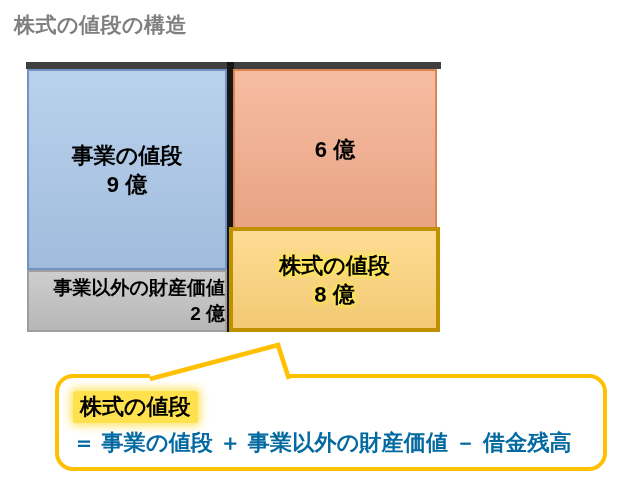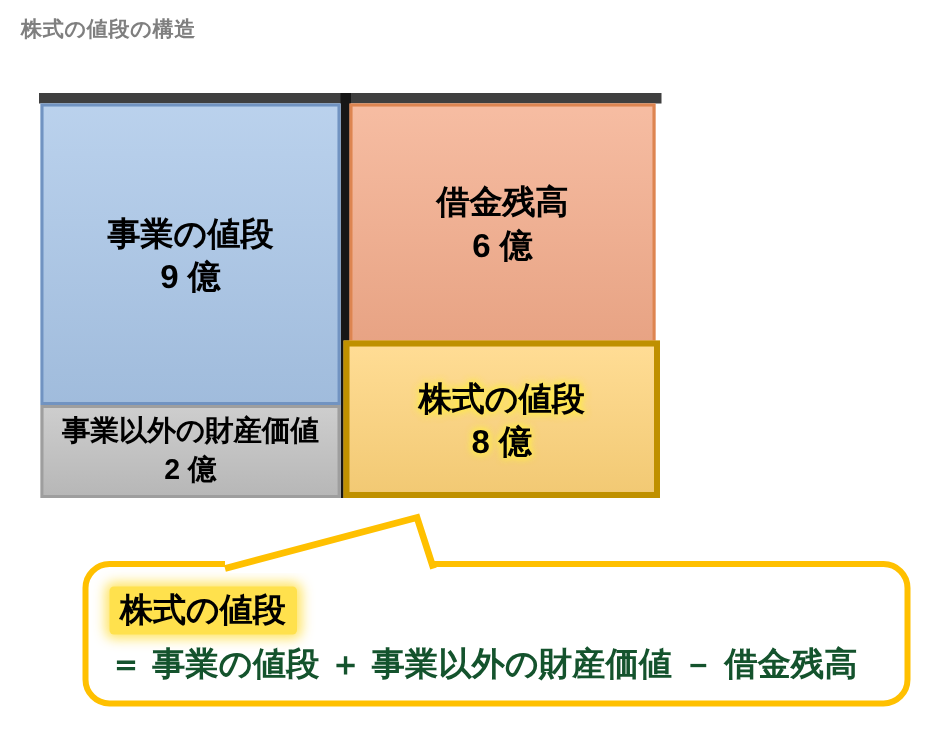--- a/index.html
+++ b/index.html
@@ -13,21 +13,21 @@
     width: 634px;
     height: 500px;
     background: #ffffff;
     overflow: hidden;
   }
   .title {
     position: absolute;
     left: 14px;
     top: 11px;
     margin: 0;
-    font-size: 14px;
+    font-size: 21px;
     font-weight: bold;
     color: var(--title-color);
     letter-spacing: 0.5px;
   }
   
   .topbar {
     position: absolute;
     left: 26px;
     top: 62px;
     width: 415px;
@@ -61,20 +61,21 @@
   }
   .box-business {
     left: 27px; top: 69px; width: 200px; height: 201px;
     background-color: var(--business-fill);
     border: 2px solid #7193C1;
   }
   .box-nonbusiness {
     left: 27px; top: 270px; width: 200px; height: 62px;
     background-color: var(--non-business-fill);
     border: 2px solid #9E9E9E;
+    align-items: flex-end;
   }
   .box-nonbusiness .line {
     font-size: 19px;
     line-height: 26px;
   }
   .box-debt {
     left: 233px; top: 69px; width: 204px; height: 160px;
     background-color: var(--debt-fill);
     border: 2px solid #DD8551;
   }
@@ -108,21 +109,21 @@
     color: #000;
     background: var(--highlight);
     padding: 1px 7px;
     border-radius: 3px;
     box-shadow: 0 0 8px 3px rgba(255,224,77,0.85);
   }
   .callout-formula {
     margin-top: 5px;
     font-size: 22px;
     font-weight: bold;
-    color: #14532d;
+    color: #0369a1;
     white-space: nowrap;
     letter-spacing: 0.2px;
   }
   .tail-svg {
     position: absolute;
     left: 140px;
     top: 338px;
     width: 160px;
     height: 48px;
   }
@@ -141,21 +142,20 @@
     <div class="line">事業の値段</div>
     <div class="line">9 億</div>
   </div>
 
   <div class="box box-nonbusiness">
     <div class="line">事業以外の財産価値</div>
     <div class="line">2 億</div>
   </div>
 
   <div class="box box-debt">
-    <div class="line">借金残高</div>
     <div class="line">6 億</div>
   </div>
 
   <div class="box box-stock">
     <div class="line">株式の値段</div>
     <div class="line">8 億</div>
   </div>
 
   <div class="callout">
     <div class="callout-inner">

